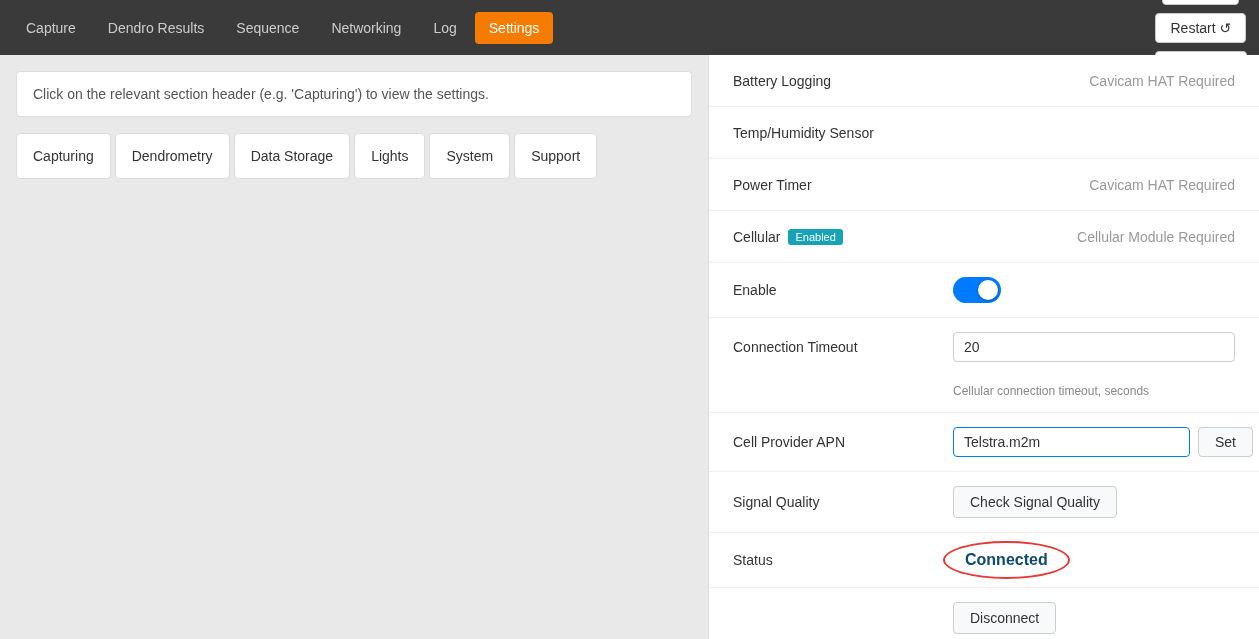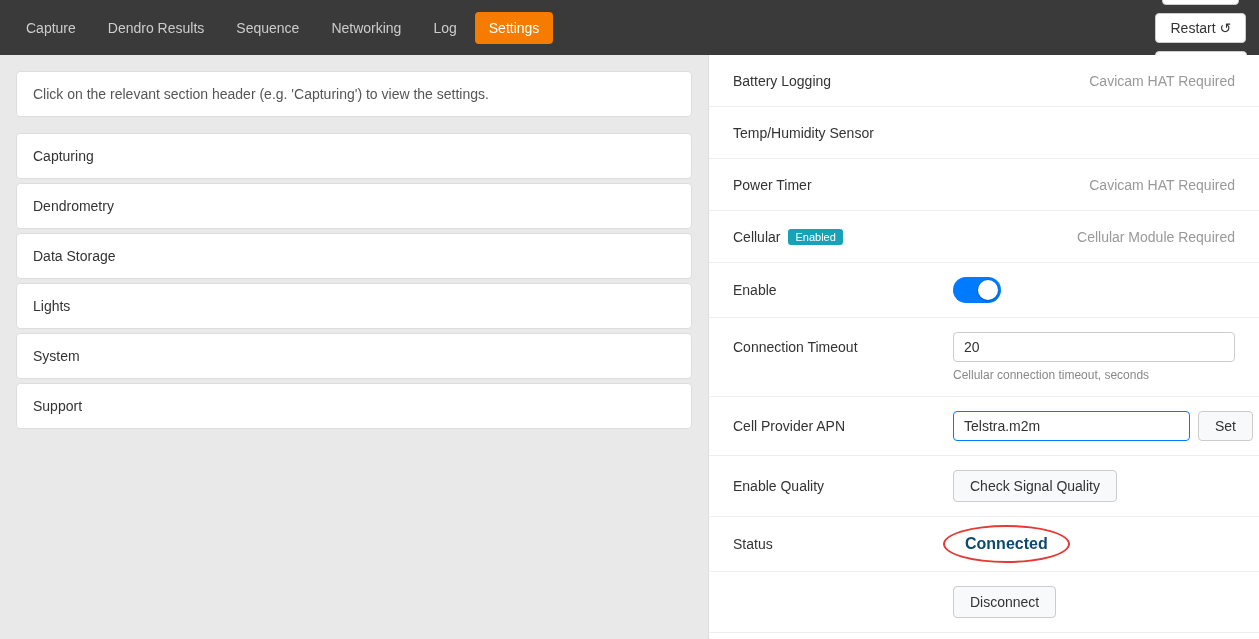--- a/index.html
+++ b/index.html
@@ -66,21 +66,21 @@
       background: #fff;
       border: 1px solid #ddd;
       border-radius: 4px;
       padding: 14px 16px;
       margin-bottom: 16px;
       color: #555;
       font-size: 14px;
     }
     .sidebar-menu {
       display: flex;
-      flex-direction: column;
+      flex-direction: row;
       gap: 4px;
     }
     .sidebar-item {
       background: #fff;
       border: 1px solid #ddd;
       border-radius: 4px;
       padding: 14px 16px;
       cursor: pointer;
       color: #333;
       font-size: 14px;
@@ -295,40 +295,40 @@
     </div>
 
     <div class="settings-row">
       <span class="col-label">Enable</span>
       <div class="toggle-switch">
         <div class="toggle-track"></div>
         <div class="toggle-thumb"></div>
       </div>
     </div>
 
-    <div class="settings-row" style="flex-direction: column; align-items: flex-start; gap: 4px;">
+    <div class="settings-row" style="flex-direction: column; align-items: flex-start; gap: 20px;">
       <div style="display:flex; align-items:center; width:100%;">
         <span class="col-label">Connection Timeout</span>
         <input class="text-input" type="text" value="20" style="">
       </div>
       <div style="padding-left:220px;">
         <span class="input-hint">Cellular connection timeout, seconds</span>
       </div>
     </div>
 
     <div class="settings-row">
       <span class="col-label">Cell Provider APN</span>
       <div class="apn-group">
         <input class="apn-input" type="text" value="Telstra.m2m" style="">
         <button class="btn-set">Set</button>
       </div>
     </div>
 
     <div class="settings-row">
-      <span class="col-label">Enable Quality</span>
+      <span class="col-label">Signal Quality</span>
       <button class="btn-check-signal">Check Signal Quality</button>
     </div>
 
     <div class="settings-row">
       <span class="col-label">Status</span>
       <div class="status-connected">
         <div class="connected-circle"></div>
         <span>Connected</span>
       </div>
     </div>

